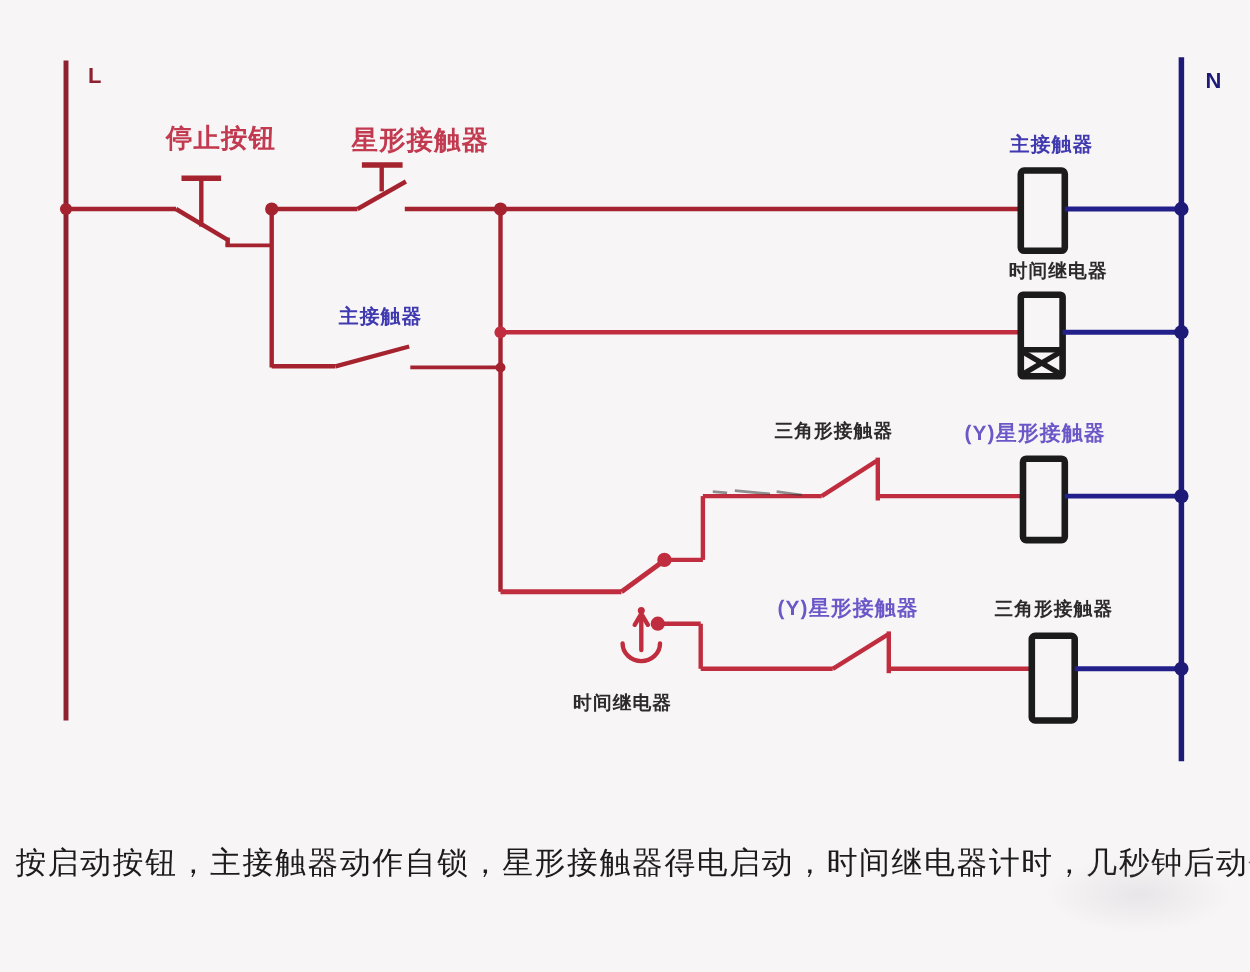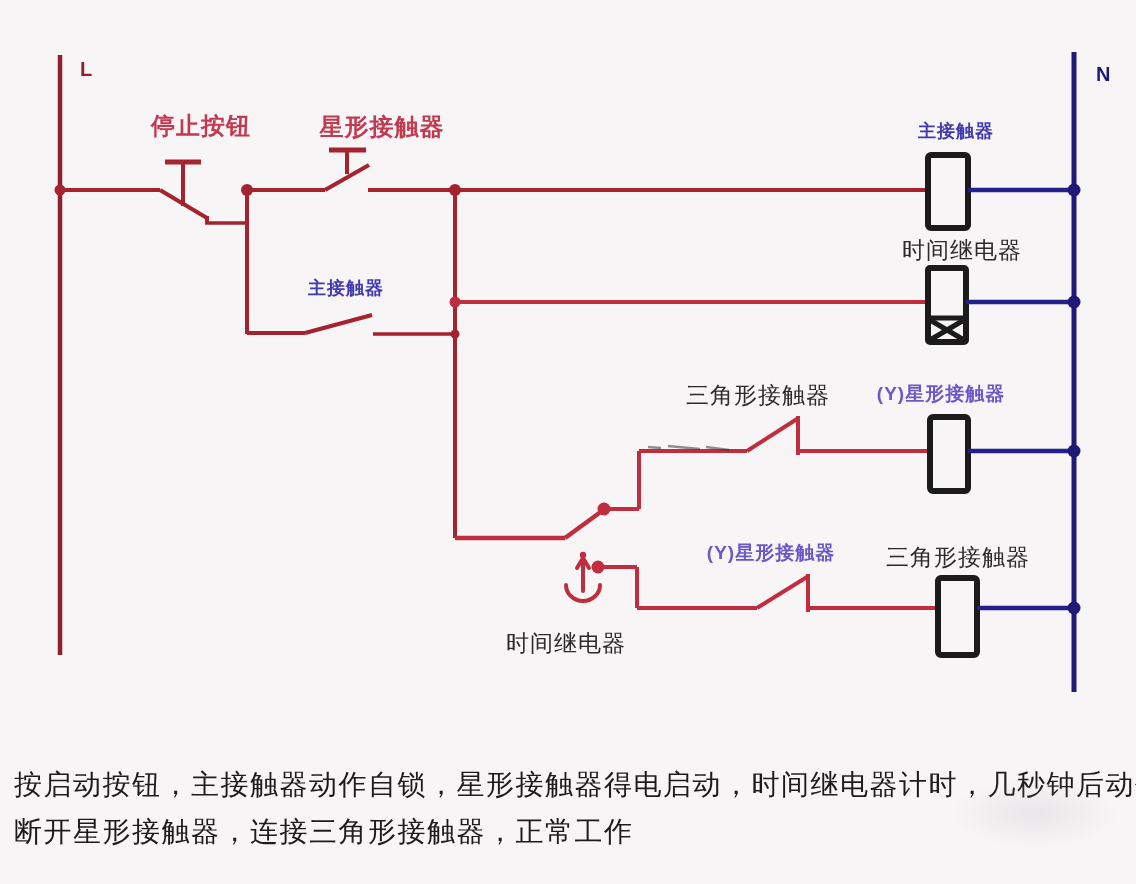--- a/index.html
+++ b/index.html
@@ -28,21 +28,21 @@
   .lbl{
     position:absolute;
     white-space:nowrap;
     font-weight:bold;
     transform:translateX(-50%);
     letter-spacing:1px;
   }
   .lbl.red{color:var(--label_red);font-size:24px;}
   .lbl.blue{color:var(--label_blue);font-size:18px;}
   .lbl.purple{color:var(--label_purple);font-size:19px;}
-  .lbl.dark{color:var(--label_dark);font-size:23px;font-weight:400;}
+  .lbl.dark{color:var(--label_dark);font-size:17px;font-weight:700;}
   .rail-lbl{
     position:absolute;
     font-size:20px;font-weight:bold;
     letter-spacing:0;
   }
   .rail-lbl.l{color:var(--rail_red);}
   .rail-lbl.n{color:var(--rail_blue);}
   .caption{
     position:absolute;
     left:14px;top:761px;
@@ -182,17 +182,16 @@
   <div class="lbl dark" style="left:962px;top:235px;">时间继电器</div>
   <div class="lbl blue" style="left:346px;top:276px;">主接触器</div>
   <div class="lbl dark" style="left:758px;top:380px;">三角形接触器</div>
   <div class="lbl purple" style="left:941px;top:381px;">(Y)星形接触器</div>
   <div class="lbl purple" style="left:771px;top:540px;">(Y)星形接触器</div>
   <div class="lbl dark" style="left:958px;top:542px;">三角形接触器</div>
   <div class="lbl dark" style="left:566px;top:628px;">时间继电器</div>
 
   <div class="caption">
     <div>按启动按钮，主接触器动作自锁，星形接触器得电启动，时间继电器计时，几秒钟后动作，</div>
-    <div>断开星形接触器，连接三角形接触器，正常工作</div>
   </div>
 
   <div class="smudge"></div>
 </div>
 
 </body></html>

